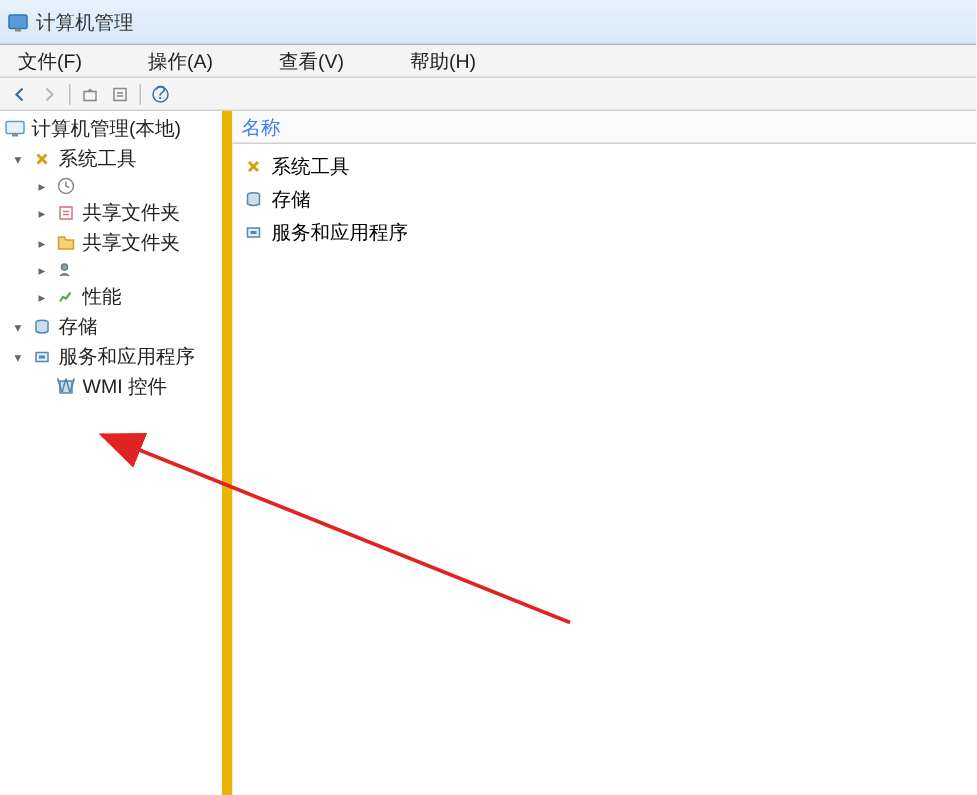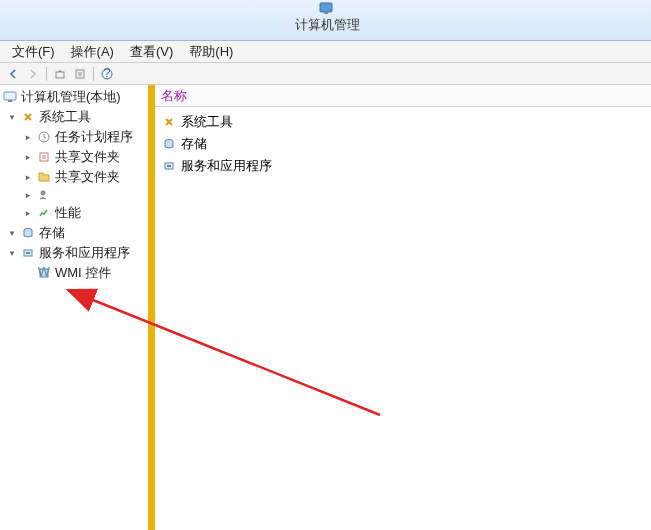--- a/index.html
+++ b/index.html
@@ -1,35 +1,35 @@
 <!DOCTYPE html>
 <html><head>
 <meta charset="utf-8">
 <style>
 * { margin: 0; padding: 0; box-sizing: border-box; font-family: "Microsoft YaHei", "SimSun", sans-serif; font-size: 13px; }
 body { background: #fff; width: 651px; height: 530px; overflow: hidden; position: relative; }
-.titlebar { height: 41px; background: linear-gradient(#e8f3fc, #d6e8f8); border-bottom: 1px solid #a0b8d0; display: flex; align-items: center; padding-left: 4px; color: #333; flex-direction: column; }
+.titlebar { height: 30px; background: linear-gradient(#e8f3fc, #d6e8f8); border-bottom: 1px solid #a0b8d0; display: flex; align-items: center; padding-left: 4px; color: #333; }
 .titlebar .icon { width: 16px; height: 16px; margin-right: 4px; display: inline-block; }
-.menubar { height: 22px; background: #f4f4f4; border-bottom: 1px solid #d0d0d0; display: flex; align-items: center; padding-left: 4px; }
+.menubar { height: 22px; background: #f4f4f4; border-bottom: 1px solid #d0d0d0; display: flex; align-items: center; padding-left: 4px; gap: 28px; }
 .menubar .menu-item { padding: 2px 8px; color: #222; cursor: default; }
 .toolbar { height: 22px; background: #f4f4f4; border-bottom: 1px solid #d0d0d0; display: flex; align-items: center; padding-left: 4px; gap: 2px; }
 .toolbar .tool { width: 18px; height: 16px; display: flex; align-items: center; justify-content: center; cursor: pointer; }
 .toolbar .divider { width: 1px; height: 14px; background: #c0c0c0; margin: 0 2px; }
 .content { display: flex; height: calc(530px - 26px - 22px - 22px); }
 .tree-panel { width: 155px; border-right: 7px solid #eab308; overflow: auto; padding-top: 2px; background: #fff; }
 .tree-node { display: flex; align-items: center; padding: 1px 0; cursor: default; white-space: nowrap; }
 .tree-node.root { padding-left: 2px; }
 .tree-node.level1 { padding-left: 6px; }
 .tree-node.level2 { padding-left: 22px; }
 .tree-toggle { width: 12px; height: 12px; display: inline-flex; align-items: center; justify-content: center; font-size: 9px; color: #666; margin-right: 2px; }
 .tree-icon { width: 16px; height: 14px; margin-right: 3px; display: inline-flex; align-items: center; justify-content: center; font-size: 11px; }
 .tree-label { color: #222; }
 .list-panel { flex: 1; background: #fff; position: relative; }
 .list-header { height: 22px; border-bottom: 1px solid #d0d0d0; display: flex; align-items: center; padding-left: 6px; background: #fafafa; }
-.list-header-col { color: #a21caf; }
+.list-header-col { color: #3b82f6; }
 .list-body { padding: 4px 2px; }
 .list-item { display: flex; align-items: center; padding: 2px 4px; cursor: default; }
 .list-icon { width: 16px; height: 14px; margin-right: 4px; display: inline-flex; align-items: center; justify-content: center; font-size: 11px; }
 .arrow-annotation { position: absolute; pointer-events: none; z-index: 100; }
 svg { display: block; }
 </style>
 </head>
 <body>
 
 <div class="titlebar">
@@ -105,21 +105,20 @@
       <span class="tree-label">系统工具</span>
     </div>
     <div class="tree-node level2">
       <span class="tree-toggle">▸</span>
       <span class="tree-icon">
           <svg width="12" height="12" viewBox="0 0 12 12">
             <circle cx="6" cy="6" r="5" fill="#fff" stroke="#888"></circle>
             <path d="M6 3 L6 6 L8 7" stroke="#888" fill="none"></path>
           </svg>
         </span>
-      <span class="tree-label">任务计划程序</span>
     </div>
     <div class="tree-node level2">
       <span class="tree-toggle">▸</span>
       <span class="tree-icon">
           <svg width="12" height="12" viewBox="0 0 12 12">
             <rect x="2" y="2" width="8" height="8" fill="#fff" stroke="#c77"></rect>
             <line x1="4" y1="5" x2="8" y2="5" stroke="#c77"></line>
             <line x1="4" y1="7" x2="8" y2="7" stroke="#c77"></line>
           </svg>
         </span>

